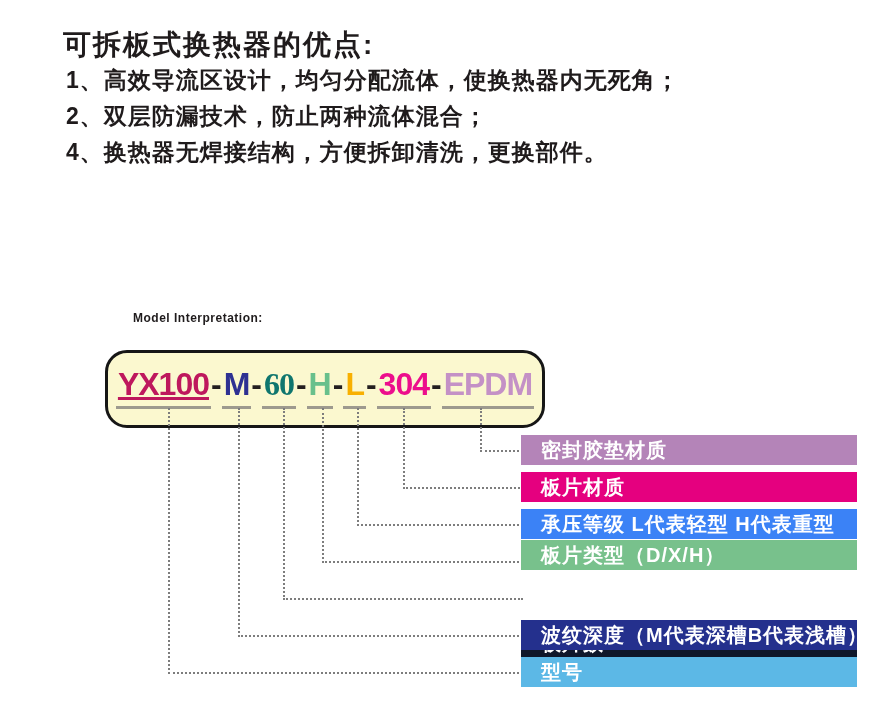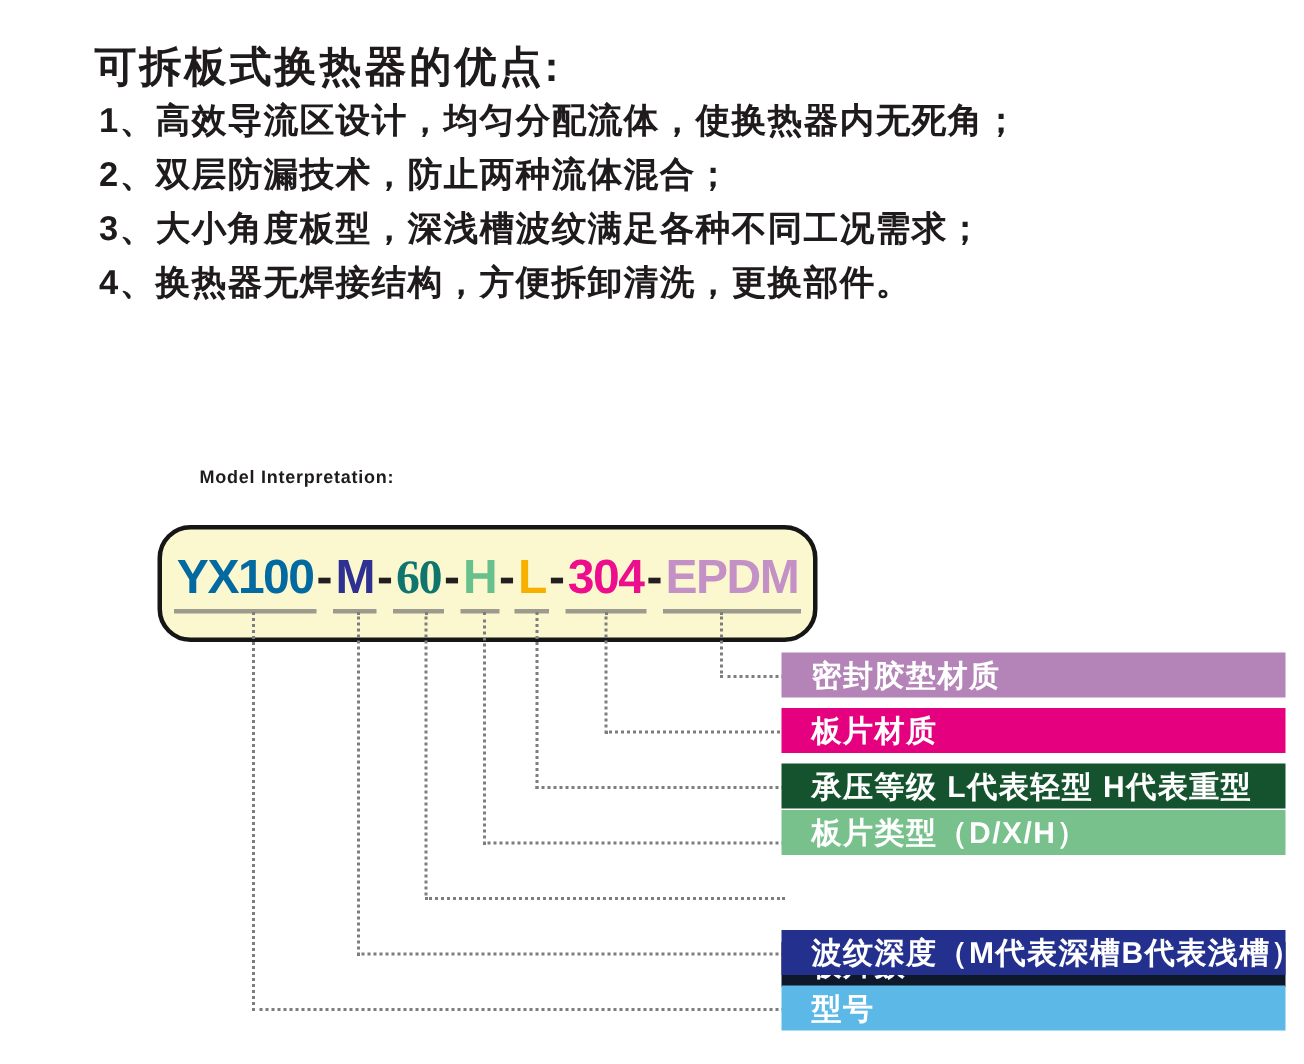--- a/index.html
+++ b/index.html
@@ -99,29 +99,28 @@
 </head>
 <body>
 
 <div class="page">
 
   <div class="title">可拆板式换热器的优点:</div>
 
   <div class="advantages">
     <div class="adv-item">1、高效导流区设计，均匀分配流体，使换热器内无死角；</div>
     <div class="adv-item">2、双层防漏技术，防止两种流体混合；</div>
-    <div class="adv-item">3、大小角度板型，深浅槽波纹满足各种不同工况需求；</div>
     <div class="adv-item">4、换热器无焊接结构，方便拆卸清洗，更换部件。</div>
   </div>
 
   <div class="model-heading">Model Interpretation:</div>
 
   <div class="code-box">
     <div class="code">
-      <span class="seg" style="color: #0369a1;">YX100</span>
+      <span class="seg" style="color: #be185d; text-decoration: underline;">YX100</span>
       <span class="dash">-</span>
       <span class="seg" style="color: rgb(46, 49, 146);">M</span>
       <span class="dash">-</span>
       <span class="seg" style="color: #0f766e; font-family: Liberation Serif, serif;">60</span>
       <span class="dash">-</span>
       <span class="seg" style="color: rgb(104, 192, 140);">H</span>
       <span class="dash">-</span>
       <span class="seg" style="color: rgb(248, 176, 0);">L</span>
       <span class="dash">-</span>
       <span class="seg" style="color: rgb(236, 14, 140);">304</span>
@@ -137,21 +136,21 @@
   <div class="conn" style="left:283px; top:408px; width:238px; height:190px;"></div>
   <div class="conn" style="left:238px; top:408px; width:283px; height:227px;"></div>
   <div class="conn" style="left:168px; top:408px; width:353px; height:264px;"></div>
 
   <div class="bar" style="top: 435px; background-color: rgb(180, 132, 184);">
     <span class="bar-label">密封胶垫材质</span>
   </div>
   <div class="bar" style="top: 472px; background-color: rgb(229, 0, 127);">
     <span class="bar-label">板片材质</span>
   </div>
-  <div class="bar" style="top: 509px; background-color: #14532d;">
+  <div class="bar" style="top: 509px; background-color: #3b82f6;">
     <span class="bar-label">承压等级 L代表轻型 H代表重型</span>
   </div>
   <div class="bar" style="top: 540px; background-color: rgb(120, 193, 140);">
     <span class="bar-label">板片类型（D/X/H）</span>
   </div>
   <div class="bar" style="top: 583px; background-color: #0f172a; margin-top: 45px;">
     <span class="bar-label">板片数</span>
   </div>
   <div class="bar" style="top: 620px; background-color: rgb(36, 48, 141);">
     <span class="bar-label">波纹深度（M代表深槽B代表浅槽）</span>

